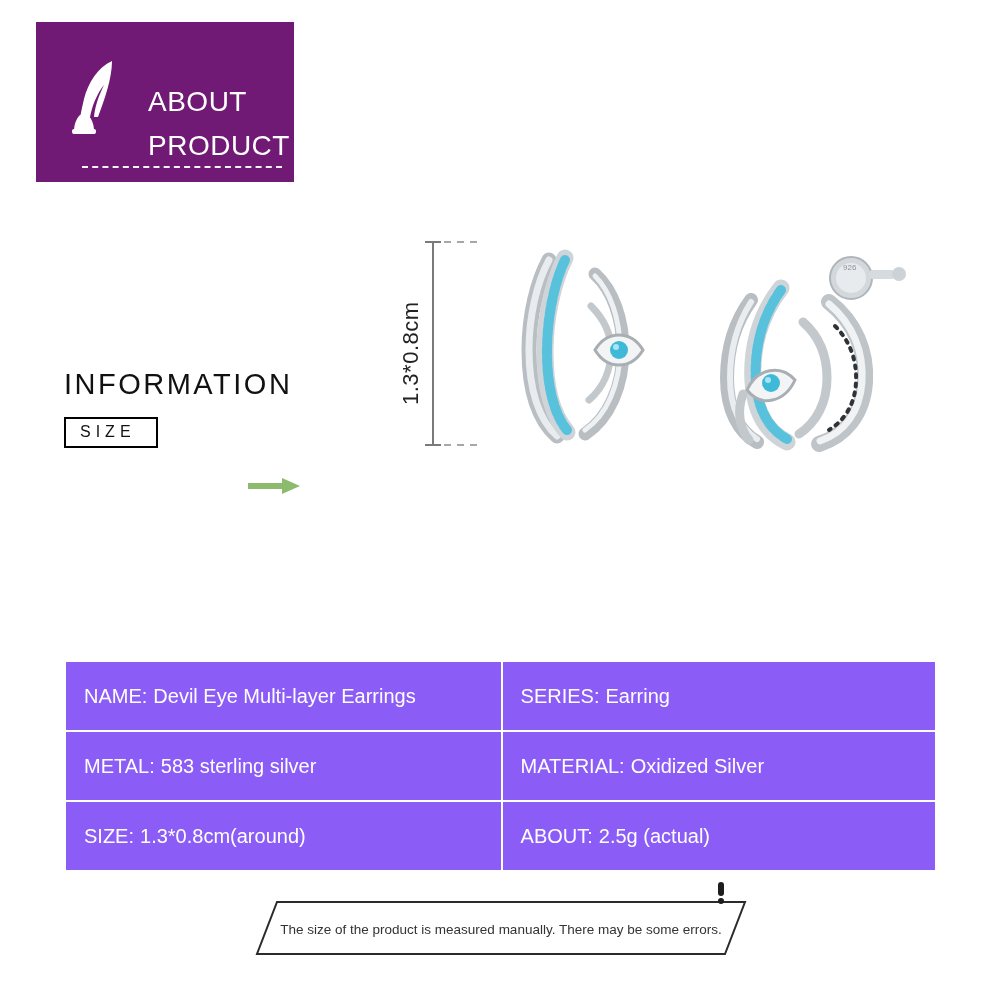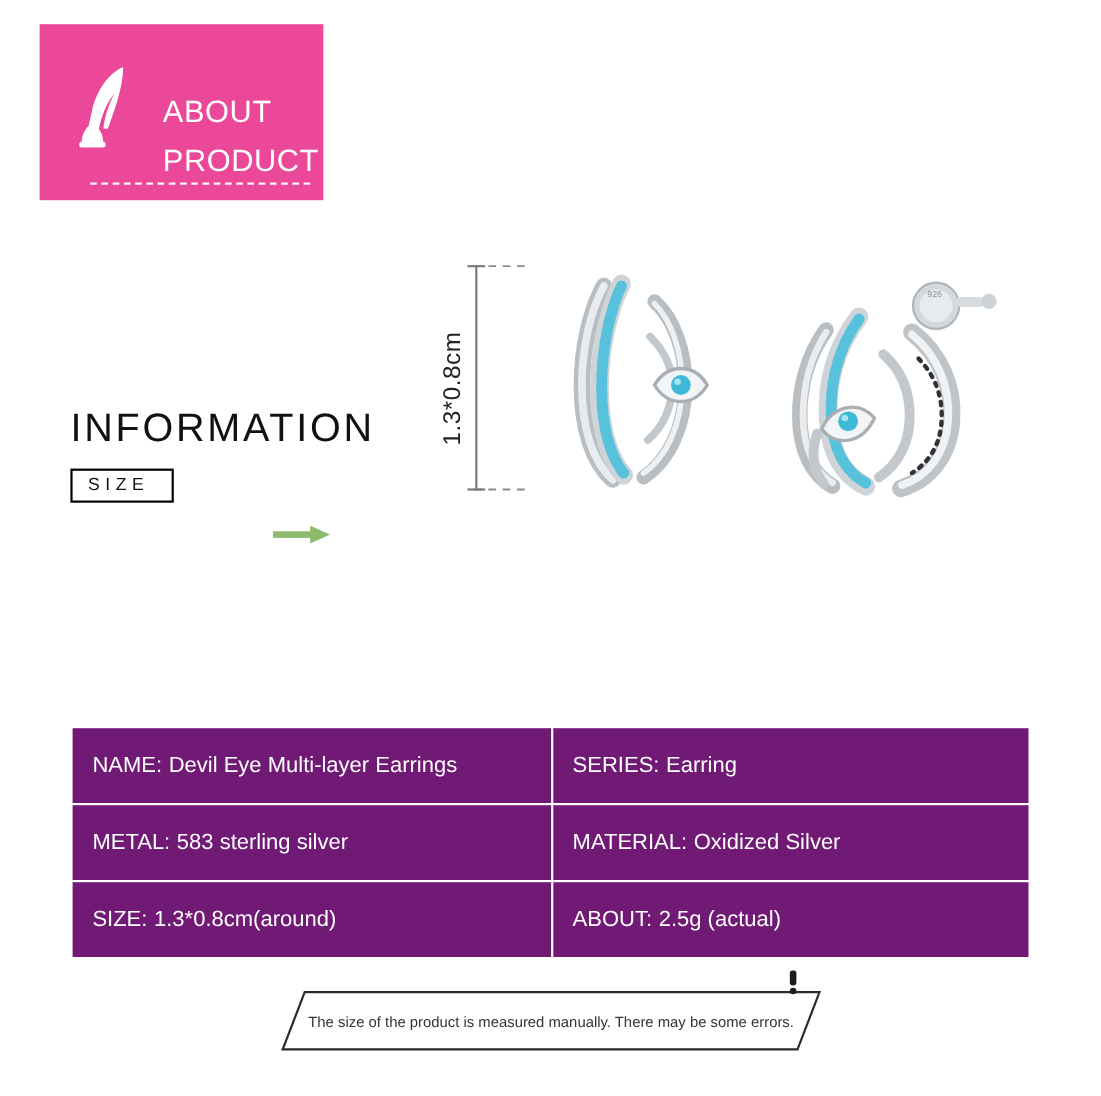--- a/index.html
+++ b/index.html
@@ -15,21 +15,21 @@
     overflow: hidden;
   }
 
   
   #about-banner {
     position: absolute;
     left: 36px;
     top: 22px;
     width: 258px;
     height: 160px;
-    background: #ec4899;
+    background: #701a75;
     box-sizing: border-box;
   }
   #about-banner .feather {
     position: absolute;
     left: 32px;
     top: 35px;
     width: 60px;
     height: 80px;
   }
   #about-banner .about-word {
@@ -61,21 +61,21 @@
   }
 
   
   #information-block {
     position: absolute;
     left: 64px;
     top: 368px;
     width: 260px;
   }
   #information-title {
-    font-size: 36px;
+    font-size: 29px;
     letter-spacing: 2.5px;
     color: #111111;
     font-weight: 400;
   }
   #size-badge {
     margin-top: 16px;
     display: inline-block;
     border: 2px solid #000000;
     padding: 4px 20px 5px 14px;
     font-size: 16px;
@@ -114,21 +114,21 @@
 
   
   #spec-table {
     position: absolute;
     left: 64px;
     top: 660px;
     width: 873px;
     border-collapse: collapse;
   }
   #spec-table td {
-    background: #701a75;
+    background: #8b5cf6;
     color: #ffffff;
     border: 2px solid #ffffff;
     padding: 10px 0 10px 18px;
     font-size: 20px;
     vertical-align: middle;
     height: 48px;
   }
   #spec-table td.left-cell { width: 436px; }
   #spec-table td.right-cell { width: 437px; }
   #spec-table .lbl {

